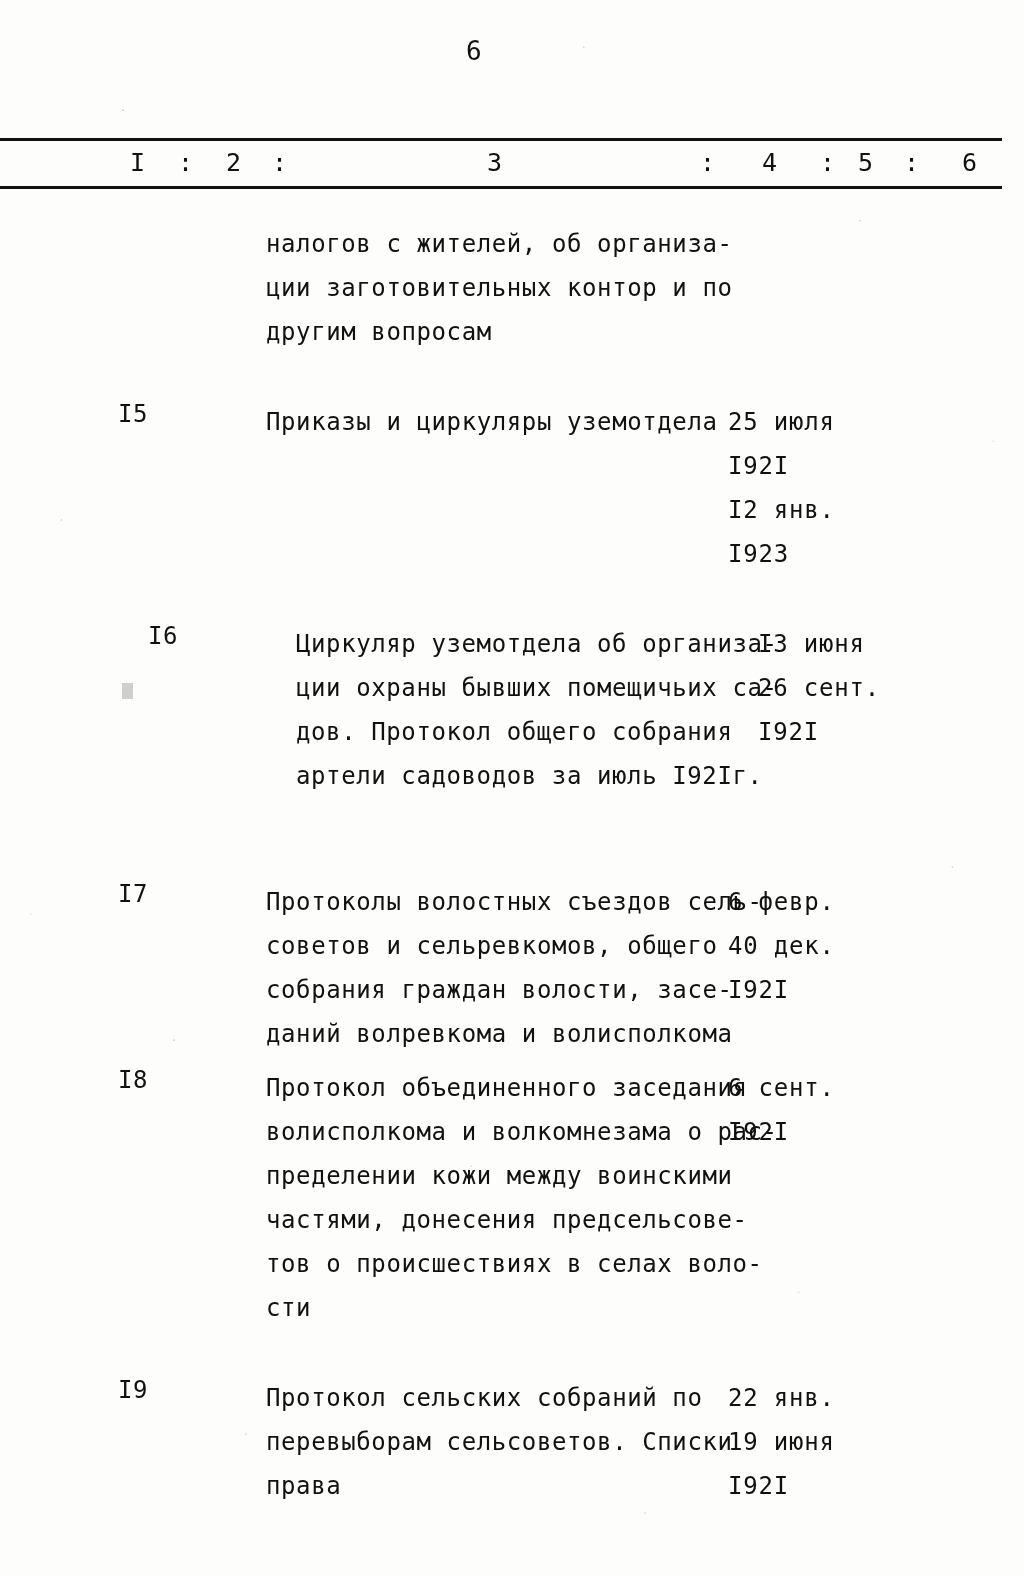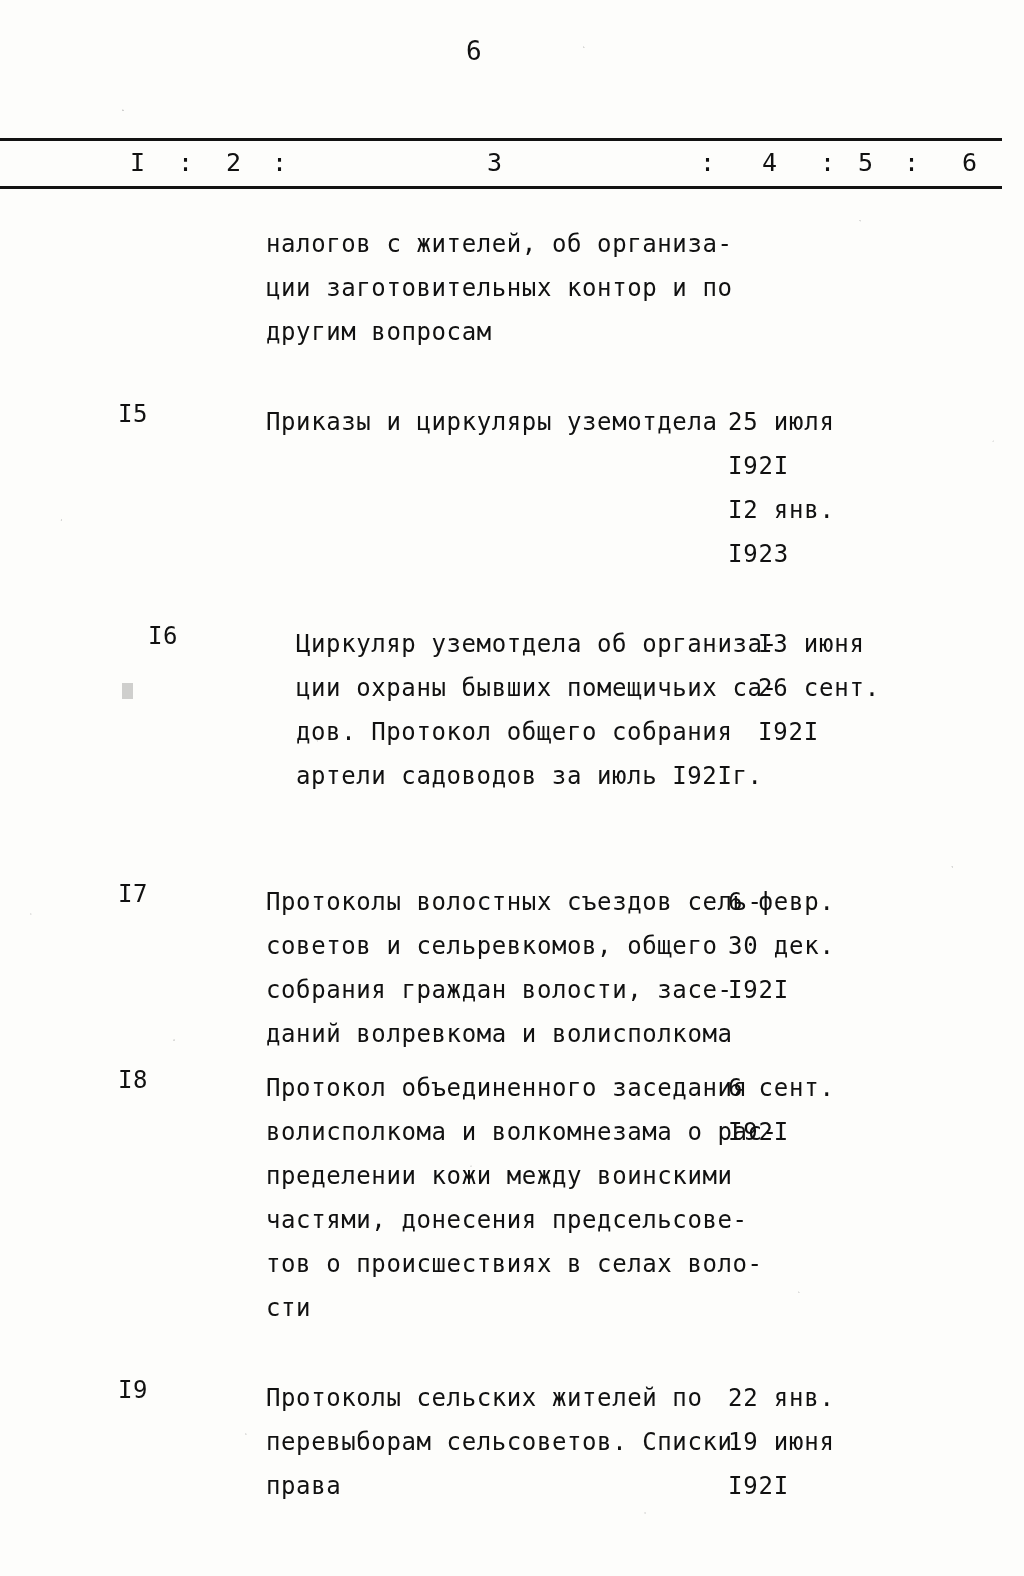--- a/index.html
+++ b/index.html
@@ -198,21 +198,21 @@
     <div class="entry" style="position: absolute; top: 622px; left: 0px; height: 176px; margin-top: 36px;">
       <div class="entry-num">I7</div>
       <div class="entry-desc">
         <div class="tline">Протоколы волостных съездов сель-</div>
         <div class="tline">советов и сельревкомов, общего</div>
         <div class="tline">собрания граждан волости, засе-</div>
         <div class="tline">даний волревкома и волисполкома</div>
       </div>
       <div class="entry-dates">
         <div class="tline">6 февр.</div>
-        <div class="tline">30 дек.</div>
+        <div class="tline">40 дек.</div>
         <div class="tline">I92I</div>
       </div>
     </div>
     <div class="entry" style="position: absolute; top: 844px; left: 0px; height: 264px;">
       <div class="entry-num">I8</div>
       <div class="entry-desc">
         <div class="tline">Протокол объединенного заседания</div>
         <div class="tline">волисполкома и волкомнезама о рас-</div>
         <div class="tline">пределении кожи между воинскими</div>
         <div class="tline">частями, донесения предсельсове-</div>
@@ -220,21 +220,21 @@
         <div class="tline">сти</div>
       </div>
       <div class="entry-dates">
         <div class="tline">6 сент.</div>
         <div class="tline">I92I</div>
       </div>
     </div>
     <div class="entry" style="position: absolute; top: 1154px; left: 0px; height: 176px; text-decoration: underline;">
       <div class="entry-num">I9</div>
       <div class="entry-desc">
-        <div class="tline">Протоколы сельских жителей по</div>
+        <div class="tline">Протокол сельских собраний по</div>
         <div class="tline">перевыборам сельсоветов. Списки</div>
         <div class="tline">права</div>
       </div>
       <div class="entry-dates">
         <div class="tline">22 янв.</div>
         <div class="tline">19 июня</div>
         <div class="tline">I92I</div>
       </div>
     </div>
   </div>

